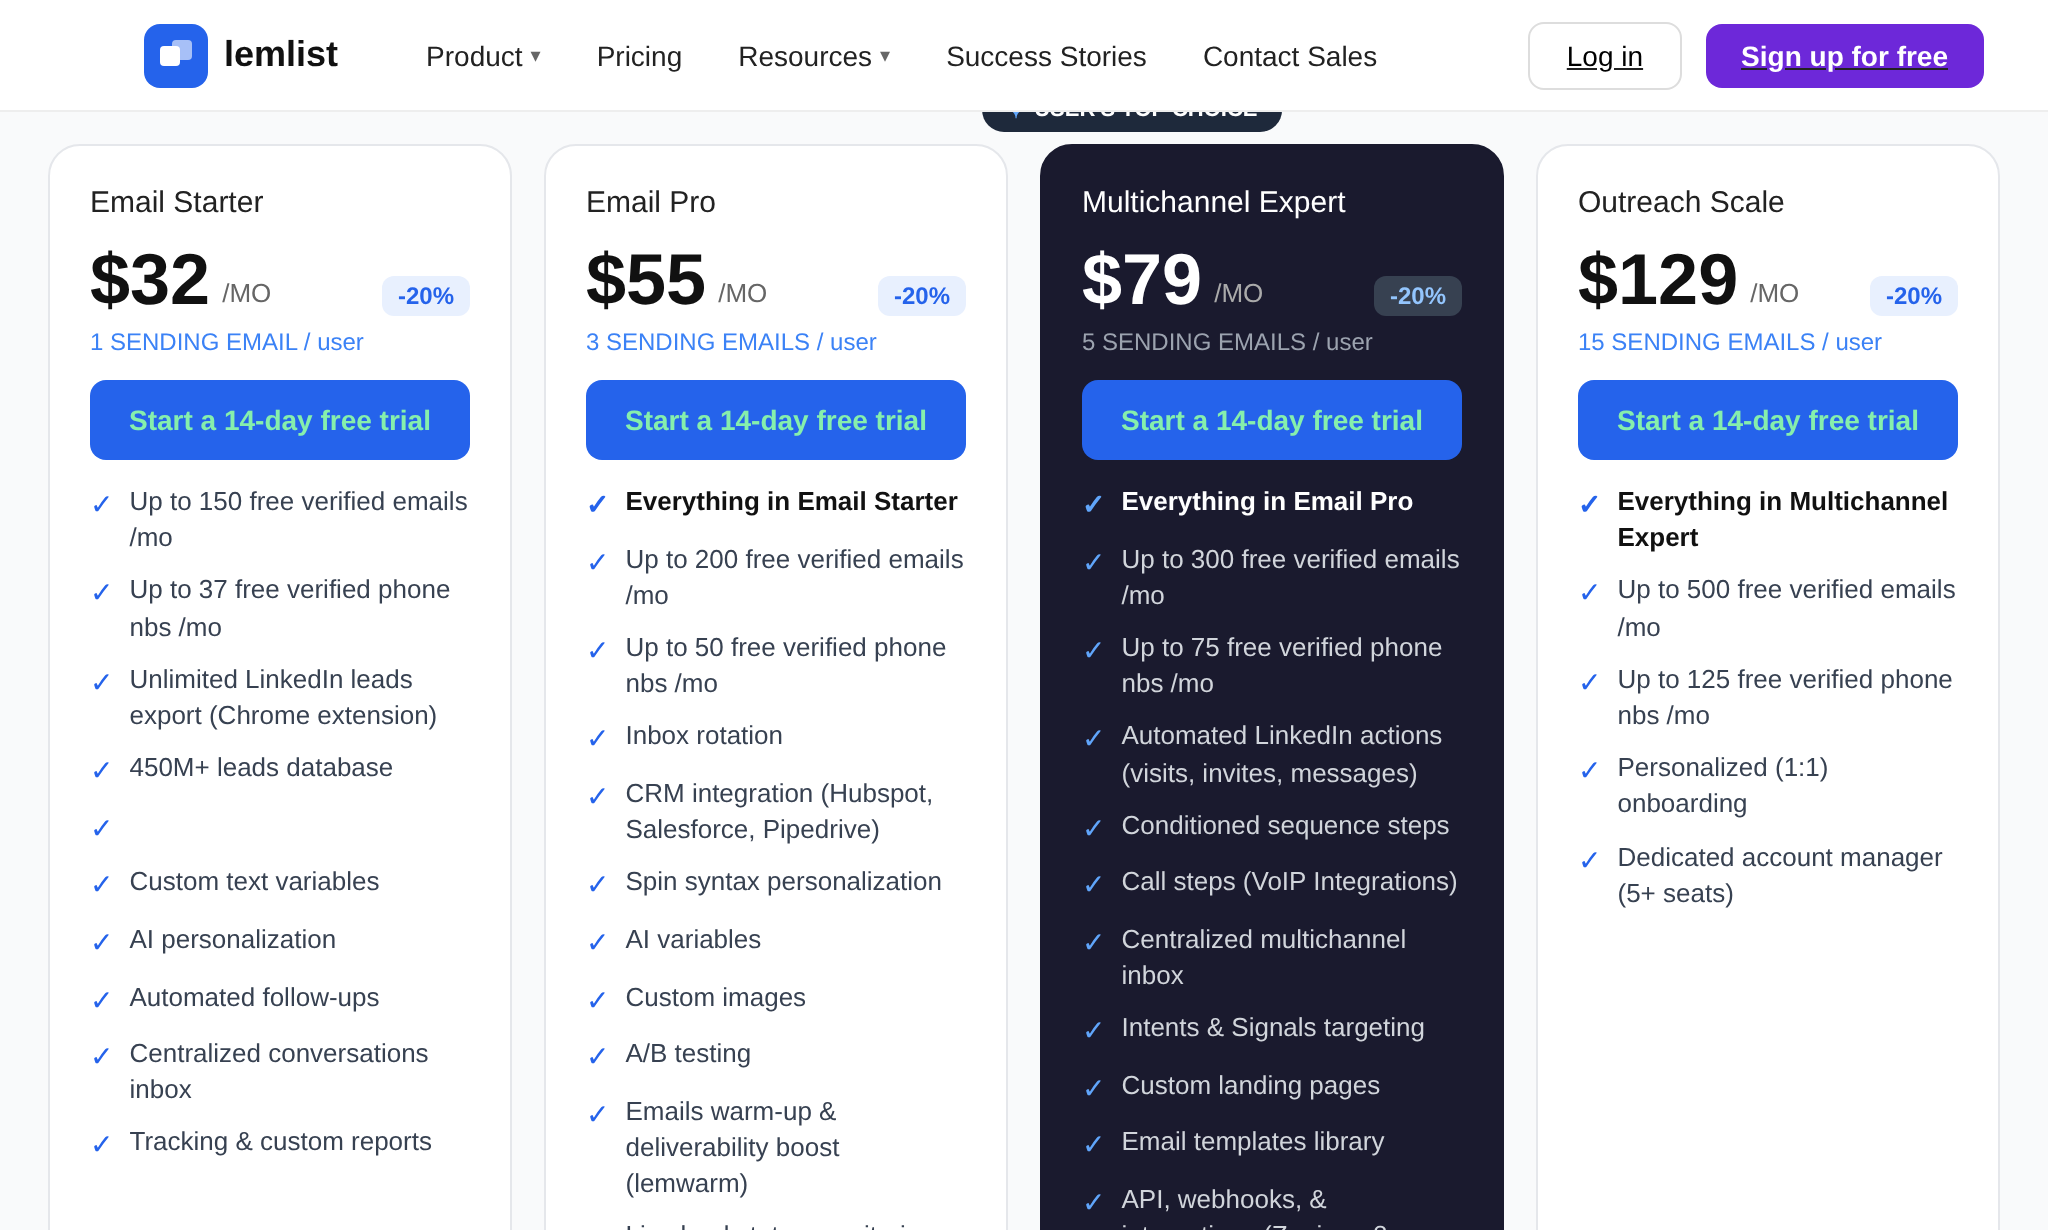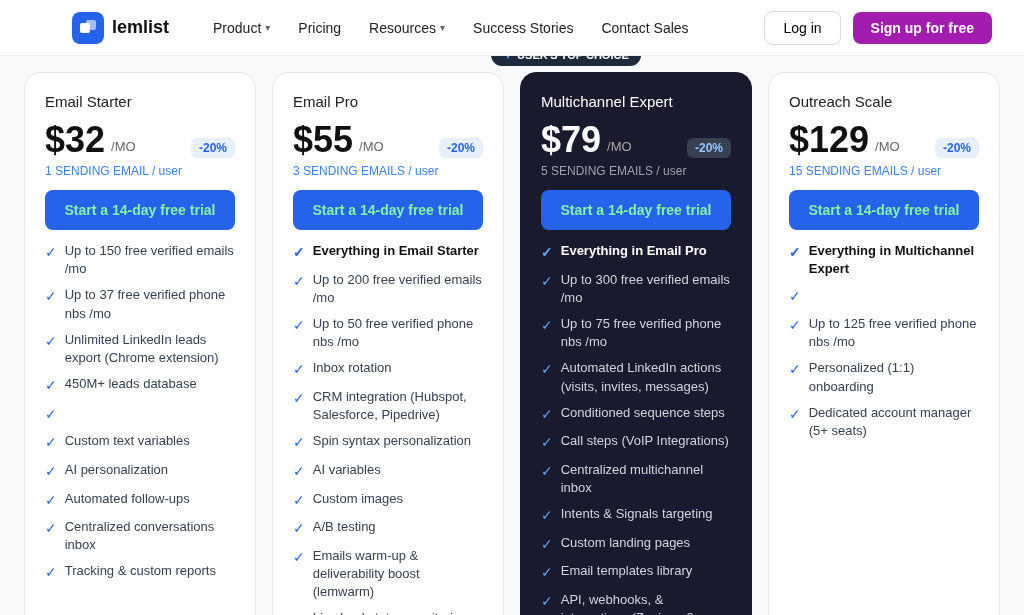--- a/index.html
+++ b/index.html
@@ -8,23 +8,23 @@
     
     nav {
       display: flex; align-items: center; padding: 0 32px; height: 56px;
       border-bottom: 1px solid #eee; background: #fff; position: sticky; top: 0; z-index: 100;
     }
     .nav-logo { display: flex; align-items: center; gap: 8px; font-weight: 700; font-size: 18px; color: #111; margin-right: 32px; margin-left: 40px; }
     .logo-icon { width: 32px; height: 32px; background: #2563eb; border-radius: 8px; display: flex; align-items: center; justify-content: center; color: #fff; font-size: 16px; font-weight: 900; }
     .nav-links { display: flex; align-items: center; gap: 4px; flex: 1; }
     .nav-link { padding: 6px 12px; color: #222; font-size: 14px; cursor: pointer; display: flex; align-items: center; gap: 4px; border-radius: 6px; font-weight: 500; }
     .nav-link .chevron { font-size: 10px; color: #666; }
-    .nav-right { display: flex; align-items: center; gap: 12px; }
+    .nav-right { display: flex; align-items: center; gap: 12px; text-decoration: underline; }
     .btn-login { padding: 8px 18px; border: 1px solid #ddd; border-radius: 8px; background: #fff; font-size: 14px; cursor: pointer; font-weight: 500; }
-    .btn-signup { padding: 8px 18px; border-radius: 8px; background: #a21caf; color: #fff; border: none; font-size: 14px; cursor: pointer; font-weight: 600; }
+    .btn-signup { padding: 8px 18px; border-radius: 8px; background: #6d28d9; color: #fff; border: none; font-size: 14px; cursor: pointer; font-weight: 600; }
 
     
     .pricing-section { padding: 16px 24px 32px; background: #f9fafb; }
 
     
     .cards-container { display: grid; grid-template-columns: 1fr 1fr 1fr 1fr; gap: 16px; max-width: 1024px; margin: 0 auto; position: relative; }
 
     
     .top-choice-badge {
       position: absolute; top: -28px; left: 50%; transform: translateX(-14%);
@@ -291,20 +291,21 @@
       </div>
       <div class="sending-info">15 SENDING EMAILS / user</div>
       <button class="trial-btn">Start a 14-day free trial</button>
       <ul class="features-list">
         <li class="feature-item bold-feature">
             <span class="check">✓</span>
             <span>Everything in Multichannel Expert</span>
           </li>
         <li class="feature-item">
             <span class="check">✓</span>
+            <span>Up to 500 free verified emails /mo</span>
           </li>
         <li class="feature-item">
             <span class="check">✓</span>
             <span>Up to 125 free verified phone nbs /mo</span>
           </li>
         <li class="feature-item">
             <span class="check">✓</span>
             <span>Personalized (1:1) onboarding</span>
           </li>
         <li class="feature-item">

